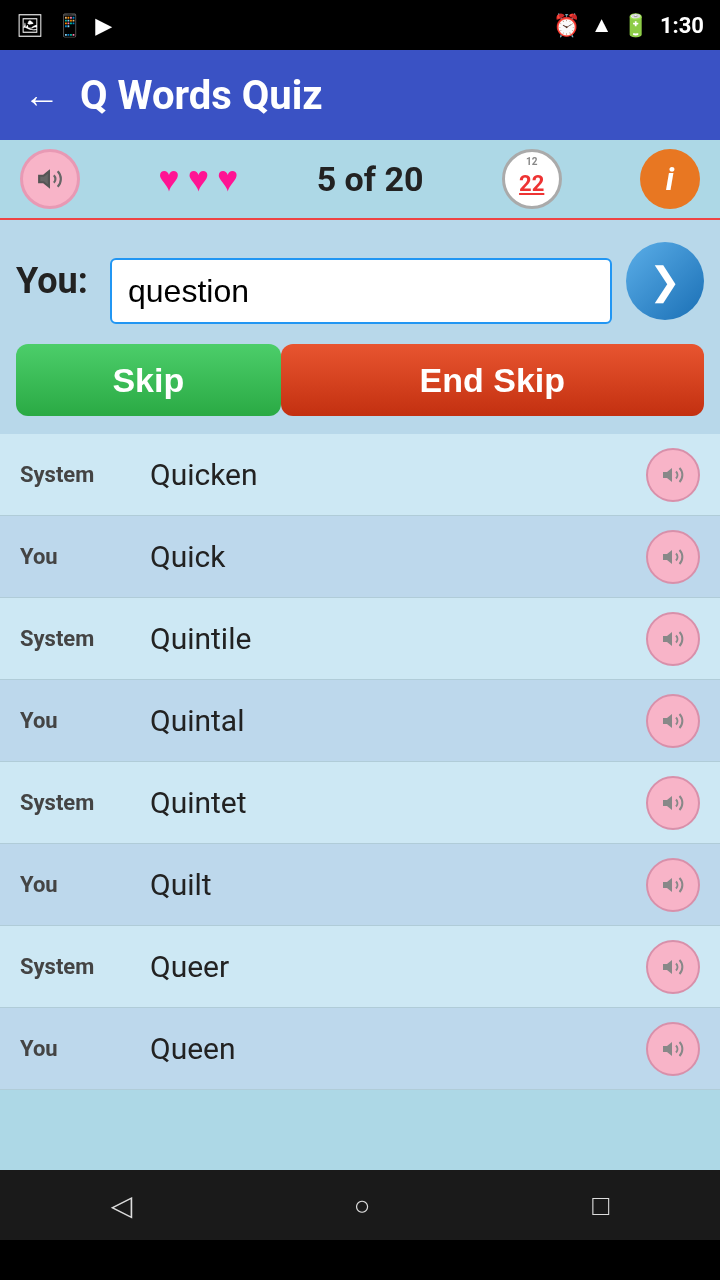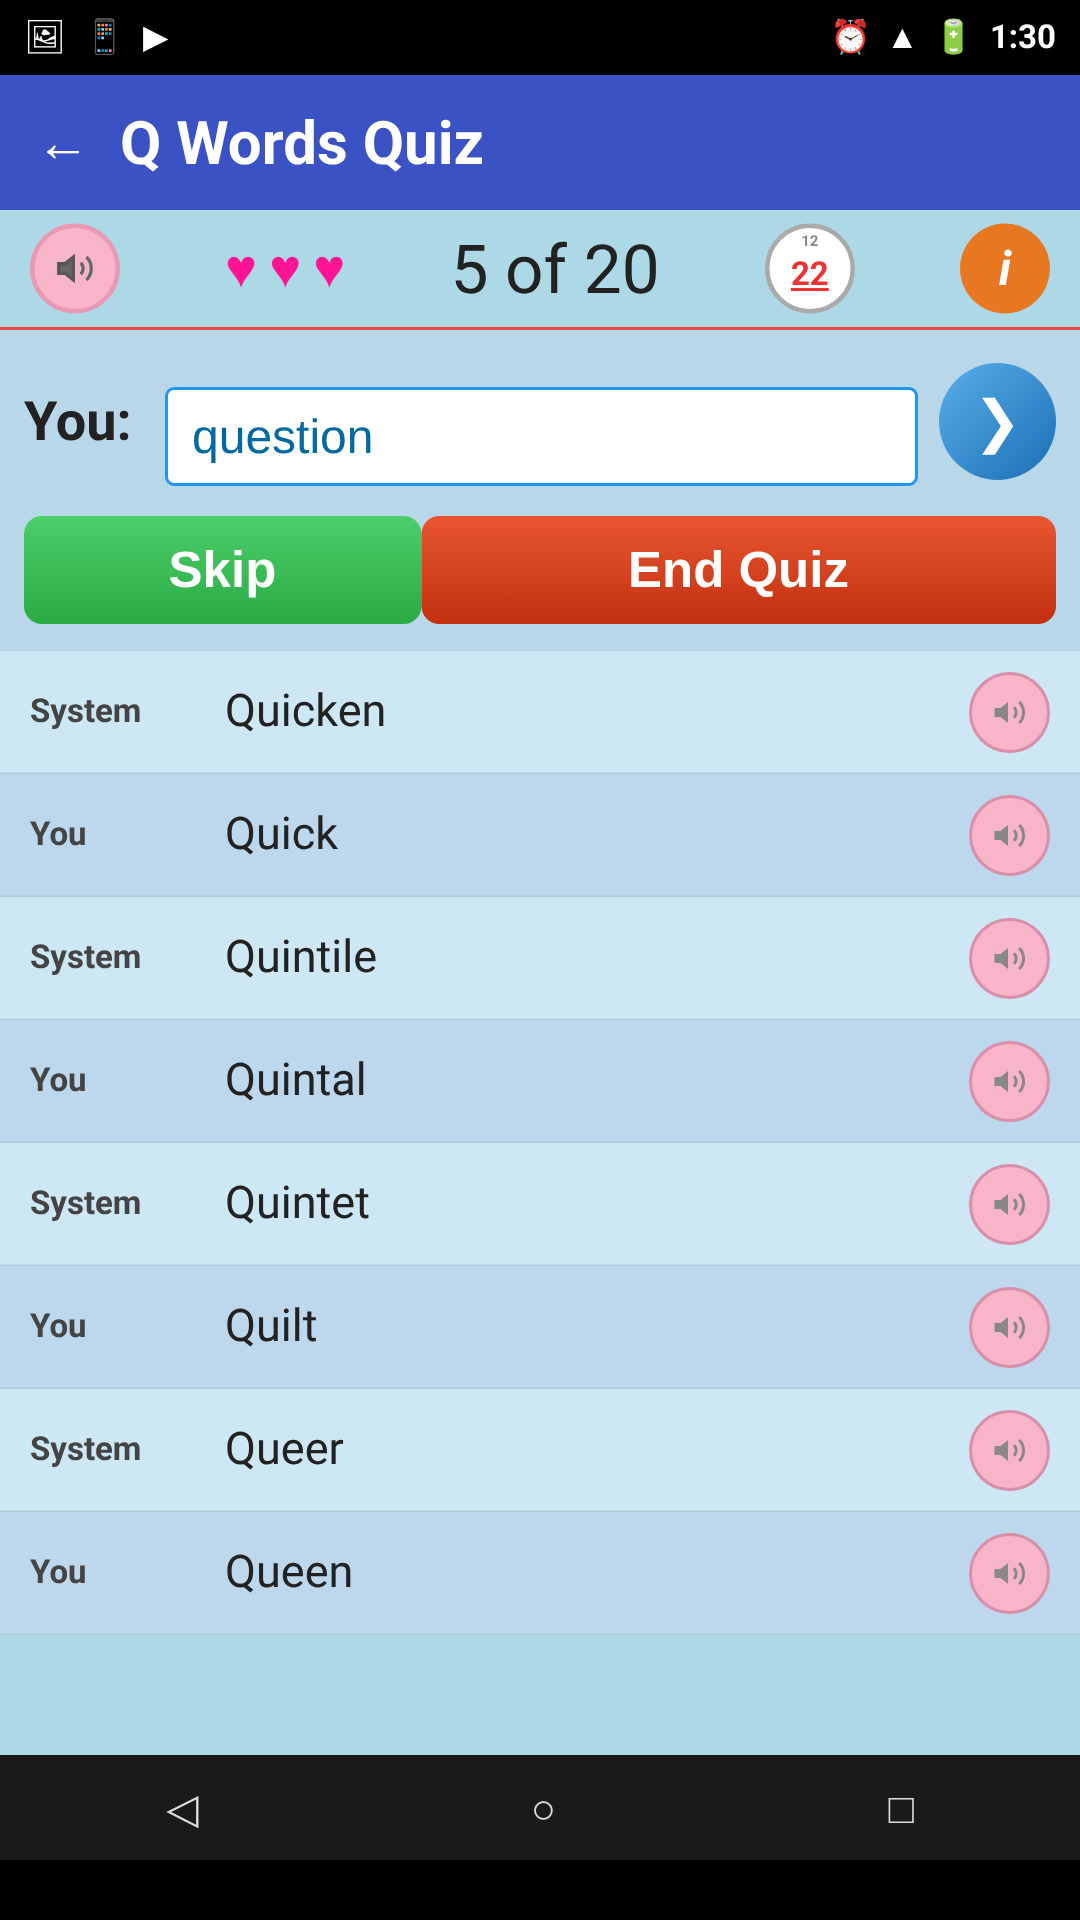--- a/index.html
+++ b/index.html
@@ -66,21 +66,21 @@
       background: #f8b4c8;
       border: 3px solid #e899b4;
       display: flex;
       align-items: center;
       justify-content: center;
       cursor: pointer;
       font-size: 26px;
     }
     .hearts { display: flex; gap: 8px; align-items: center; }
     .heart { font-size: 36px; color: #ff1493; }
-    .progress-text { font-size: 45px; font-weight: normal; color: #222; }
+    .progress-text { font-size: 34px; font-weight: bold; color: #222; }
     .timer-circle {
       width: 60px;
       height: 60px;
       border-radius: 50%;
       border: 3px solid #aaa;
       background: #fff;
       display: flex;
       align-items: center;
       justify-content: center;
       font-size: 22px;
@@ -129,21 +129,21 @@
       min-width: 80px;
     }
     .text-input {
       flex: 1;
       height: 66px;
       border: 2px solid #2196f3;
       border-radius: 6px;
       background: #fff;
       font-size: 32px;
       padding: 0 16px;
-      color: #0369a1;
+      color: #000000;
       outline: none;
       margin-top: 20px;
     }
     .next-btn {
       width: 78px;
       height: 78px;
       border-radius: 50%;
       background: linear-gradient(135deg, #5baee8, #1a6fb5);
       border: none;
       display: flex;
@@ -296,21 +296,21 @@
 <div class="input-area">
   <span class="you-label">You:</span>
   <input class="text-input" type="text" value="question" style="">
   <button class="next-btn">
     <span>❯</span>
   </button>
 </div>
 
 <div class="action-btns">
   <button class="skip-btn">Skip</button>
-  <button class="end-quiz-btn">End Quiz</button>
+  <button class="end-quiz-btn">End Skip</button>
 </div>
 
 <div class="word-list" id="word-list-container">
 <div class="word-row">
       <span class="row-speaker">System</span>
       <span class="row-word">Quicken</span>
       <div class="row-sound-btn">
         <svg width="24" height="24" viewBox="0 0 24 24" fill="none">
       <polygon points="11,5 6,9 2,9 2,15 6,15 11,19" fill="#888"></polygon>
       <path d="M15,8.5a5,5,0,0,1,0,7" stroke="#888" stroke-width="2" fill="none"></path>

